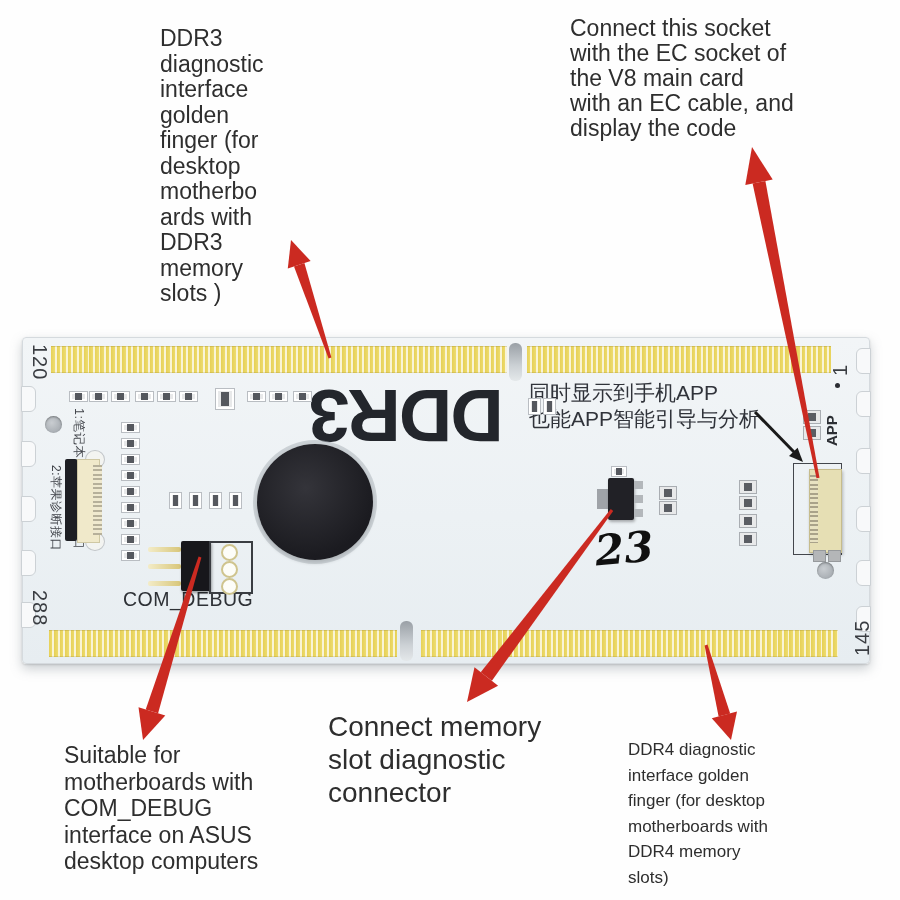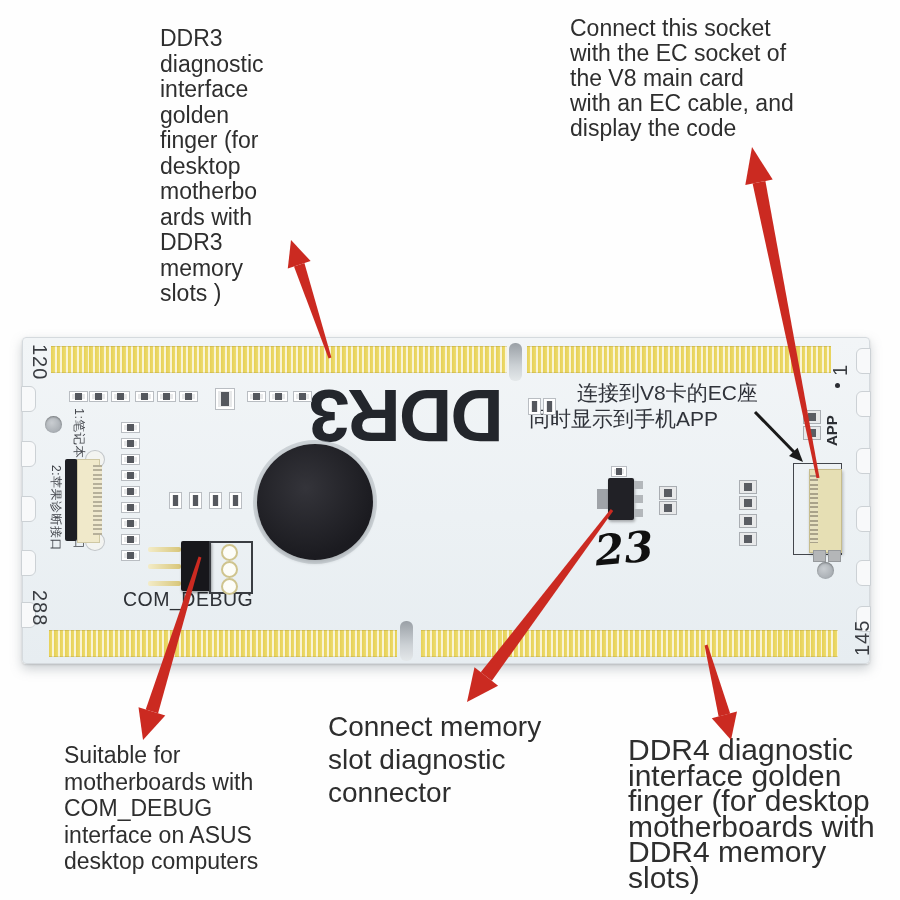--- a/index.html
+++ b/index.html
@@ -3,21 +3,21 @@
 <meta charset="utf-8">
 <style>
   html,body{margin:0;padding:0;background:#ffffff;}
   .stage{position:relative;width:900px;height:900px;background:#fefefe;overflow:hidden;
          font-family:"Liberation Sans","DejaVu Sans",sans-serif;color:#2b2b2b;}
   .ann{position:absolute;white-space:pre-line;color:#2e2e2e;}
   .ann-ddr3{left:160px;top:26px;font-size:23px;line-height:25.5px;}
   .ann-ec{left:570px;top:16px;font-size:23px;line-height:25px;}
   .ann-com{left:64px;top:742px;font-size:23px;line-height:26.5px;}
   .ann-nb{left:328px;top:710px;font-size:28px;line-height:33px;}
-  .ann-ddr4{left:628px;top:737px;font-size:30px;line-height:25.5px;}
+  .ann-ddr4{left:628px;top:737px;font-size:17px;line-height:25.5px;}
 
   
   .board{position:absolute;left:22px;top:337px;width:846px;height:325px;
          background:linear-gradient(180deg,#f2f5f7 0%,#ecf1f4 55%,#e7edf1 100%);
          border:1px solid #d5dade;border-radius:4px;
          box-shadow:0 5px 12px rgba(110,120,130,.35),0 1px 2px rgba(0,0,0,.15);}
   .gold{position:absolute;height:27px;
         background:repeating-linear-gradient(90deg,#e7d159 0px,#eddc6e 3.5px,#f9f4d7 3.5px,#f9f4d7 5.5px);
         box-shadow:inset 0 1px 0 rgba(140,120,30,.25), inset 0 -1px 0 rgba(140,120,30,.2);}
   .slot{position:absolute;width:13px;border-radius:6px;
@@ -133,22 +133,22 @@
     <div class="appdot" style="left:812px;top:45px;"></div>
 
     <div class="rot90 vtext" style="left:64px;top:70px;">1:笔记本内存槽诊断接口</div>
     <div class="rot90 vtext" style="left:41px;top:127px;font-size:12px;">2:苹果诊断接口</div>
 
     <div class="silk-big flip" style="left:284px;top:40px;width:200px;text-align:center;">DDR3</div>
     <div class="comdebug">COM_DEBUG</div>
     <div class="rot270" style="left:800px;top:108px;font-size:15px;font-weight:600;color:#2c2f34;">APP</div>
 
     <div class="zh">
-      <div class="ind">连接到V8卡的EC座</div>
       <div>同时显示到手机APP</div>
+      <div>也能APP智能引导与分析</div>
     </div>
 
     <div class="hand23">23</div>
 
     <div class="buzzer"></div>
     <div class="hole" style="left:22px;top:78px;"></div>
     <div class="hole" style="left:794px;top:224px;"></div>
 
     <div>
       <div class="ffc-lobe" style="left:62px;top:112px;"></div>

